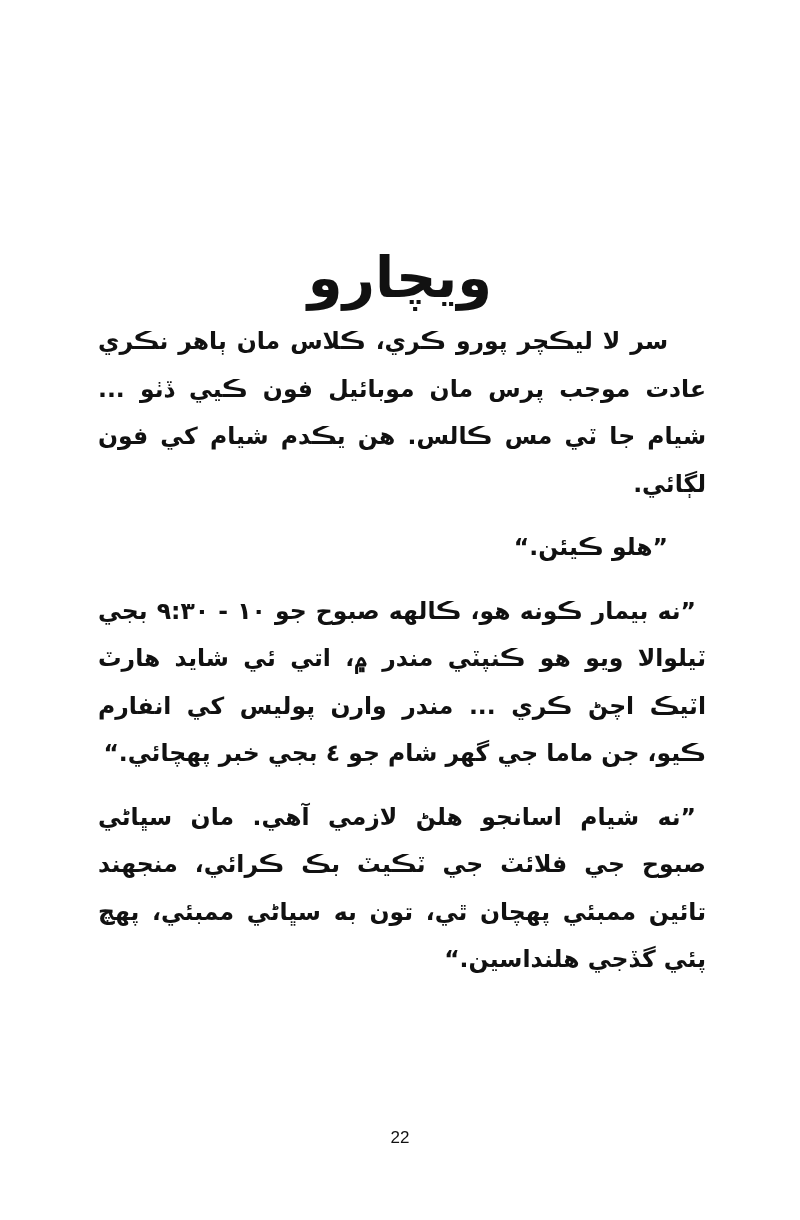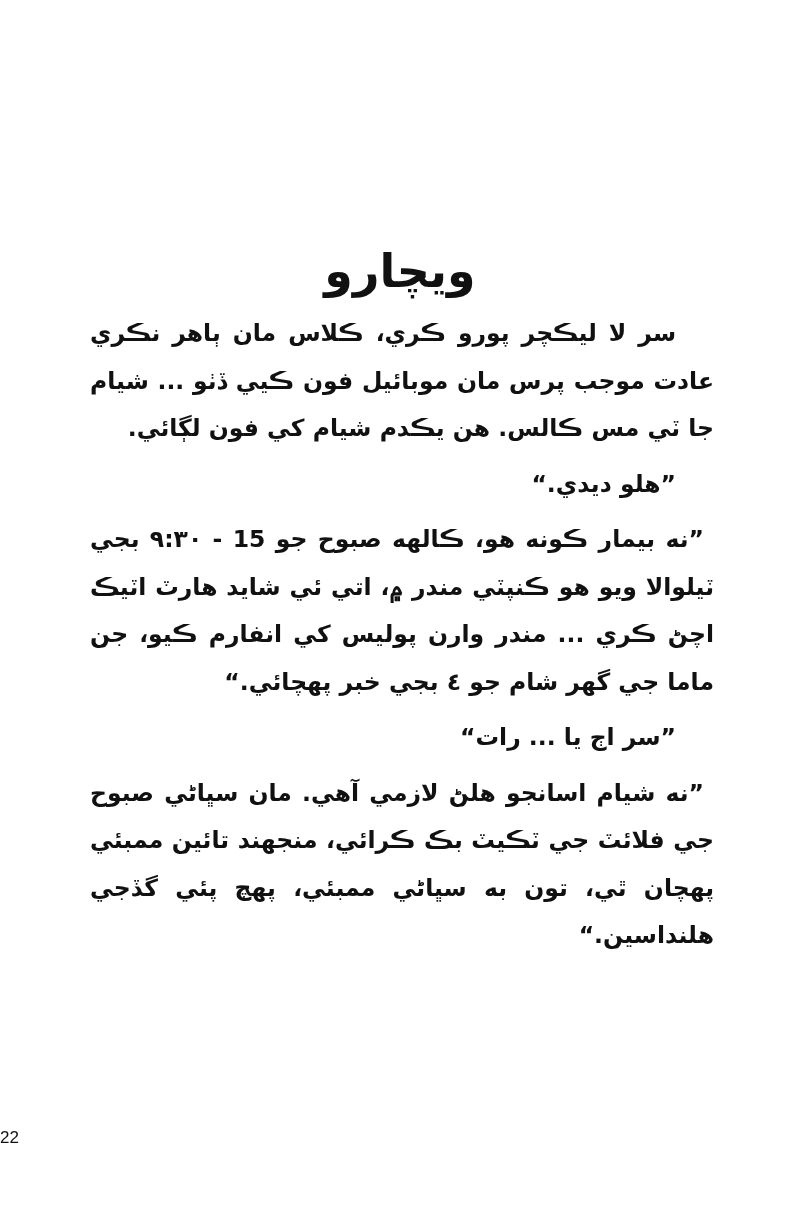--- a/index.html
+++ b/index.html
@@ -19,65 +19,64 @@
       position: absolute;
       left: 0; top: 0;
       width: 800px; height: 1220px;
     }
     .title {
       position: absolute;
       top: 205px;
       left: 0;
       width: 800px;
       text-align: center;
-      font-size: 46px;
+      font-size: 56px;
       font-weight: bold;
       direction: rtl;
       line-height: 70px;
       letter-spacing: 0;
     }
     .body-text {
       position: absolute;
       top: 302px;
       left: 82px;
       width: 640px;
       direction: rtl;
       font-size: 23.5px;
       font-weight: bold;
       line-height: 47.5px;
     }
     .para {
-      margin: 8px;
+      margin: 16px;
       padding: 0;
       text-align: justify;
       text-align-last: right;
     }
     .para.indent-lg { text-indent: 38px; }
     .para.indent-sm { text-indent: 10px; }
     .page-number {
       position: absolute;
       top: 1128px;
       left: 0;
       width: 800px;
-      text-align: left;
+      text-align: center;
       font-family: "Liberation Sans", sans-serif;
       font-size: 17px;
       color: #111;
     }
   </style>
 </head>
 <body>
 
 <div class="page">
 
   <h1 class="title">ويچارو</h1>
 
   <div class="body-text">
     <p class="para indent-lg">سر لا ليڪچر پورو ڪري، ڪلاس مان ٻاهر نڪري عادت موجب پرس مان موبائيل فون ڪيي ڏٺو ... شيام جا ٽي مس ڪالس. هن يڪدم شيام کي فون لڳائي.</p>
-    <p class="para indent-lg">”هلو ديدي.“</p>
-    <p class="para indent-sm">”نه بيمار ڪونه هو، ڪالهه صبوح جو 15 - ٩:٣٠ بجي ٽيلوالا ويو هو ڪنپٽي مندر ۾، اتي ئي شايد هارٽ اٽيڪ اچڻ ڪري ... مندر وارن پوليس کي انفارم ڪيو، جن ماما جي گهر شام جو ٤ بجي خبر پهچائي.“</p>
-    <p class="para indent-lg">”سر اڄ يا ... رات“</p>
+    <p class="para indent-lg">”هلو ڪيئن.“</p>
+    <p class="para indent-sm">”نه بيمار ڪونه هو، ڪالهه صبوح جو ١٠ - ٩:٣٠ بجي ٽيلوالا ويو هو ڪنپٽي مندر ۾، اتي ئي شايد هارٽ اٽيڪ اچڻ ڪري ... مندر وارن پوليس کي انفارم ڪيو، جن ماما جي گهر شام جو ٤ بجي خبر پهچائي.“</p>
     <p class="para indent-sm">”نه شيام اسانجو هلڻ لازمي آهي. مان سڀاڻي صبوح جي فلائٽ جي ٽڪيٽ بڪ ڪرائي، منجهند تائين ممبئي پهچان ٿي، تون به سڀاڻي ممبئي، پهچ پئي گڏجي هلنداسين.“</p>
   </div>
 
   <div class="page-number">22</div>
 
 </div>
 
 </body></html>

